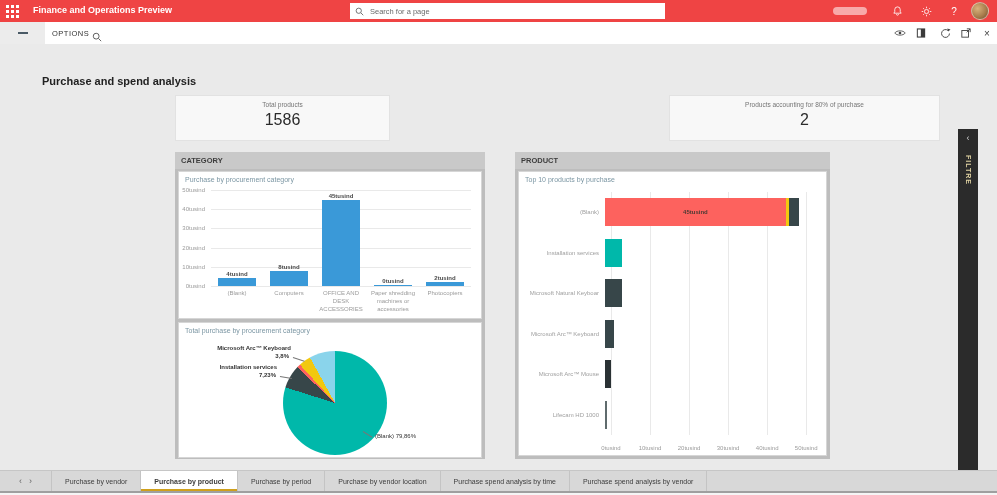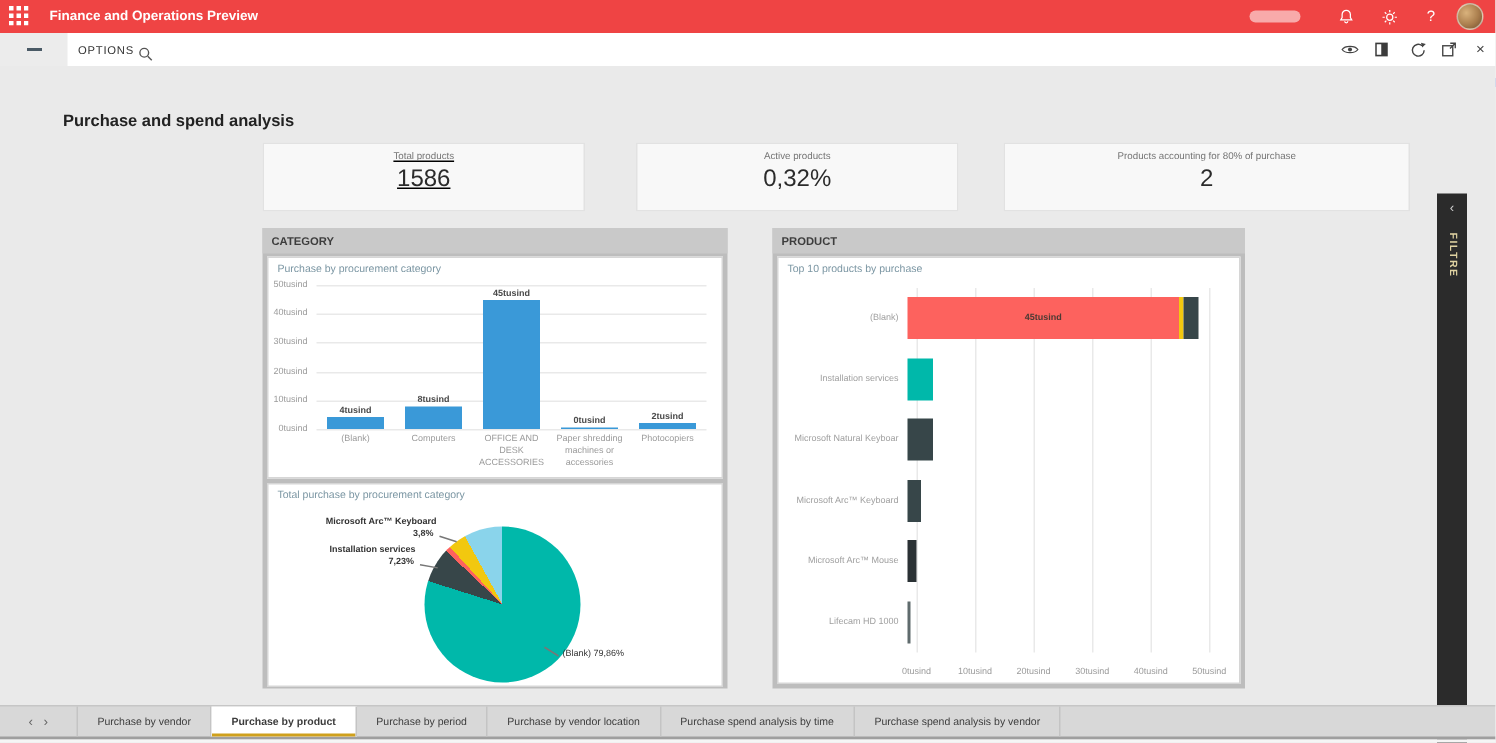--- a/index.html
+++ b/index.html
@@ -104,20 +104,27 @@
         <rect x="0" y="5" width="3" height="3"></rect>
             <rect x="5" y="5" width="3" height="3"></rect>
             <rect x="10" y="5" width="3" height="3"></rect>
         <rect x="0" y="10" width="3" height="3"></rect>
             <rect x="5" y="10" width="3" height="3"></rect>
             <rect x="10" y="10" width="3" height="3"></rect>
       </g>
         </svg>
     </span>
     <span class="app-title">Finance and Operations Preview</span>
+    <div class="searchbox">
+      <svg width="9" height="9" viewBox="0 0 12 12">
+          <circle cx="5" cy="5" r="3.5" fill="none" stroke="#666" stroke-width="1.2"></circle>
+          <path d="M7.8 7.8L11 11" stroke="#666" stroke-width="1.2"></path>
+        </svg>
+      <input value="" placeholder="Search for a page" style="">
+    </div>
     <span class="tenant-blob"></span>
     <span class="tb-ic" style="left:889px;">
       <svg width="11" height="12" viewBox="0 0 16 16">
           <path d="M8 2a4 4 0 0 0-4 4v3l-1.3 2.2h10.6L12 9V6a4 4 0 0 0-4-4z" fill="none" stroke="#fff" stroke-width="1.2"></path>
           <path d="M6.5 12.6a1.5 1.5 0 0 0 3 0" stroke="#fff" stroke-width="1.2" fill="none"></path>
         </svg>
     </span>
     <span class="tb-ic" style="left:918px;">
       <svg width="11" height="11" viewBox="0 0 16 16">
           <g stroke="#fff" stroke-width="1.2" fill="none">
@@ -164,27 +171,23 @@
           <rect x="1" y="3" width="8" height="8" fill="none" stroke="#444" stroke-width="1.1"></rect>
           <path d="M7 1h4v4M11 1L6.8 5.2" stroke="#444" stroke-width="1.1" fill="none"></path>
         </svg>
     </span>
     <span class="cmd-ic" style="left:979px;">×</span>
   </div>
 
   <main class="content">
     <h1 class="page-title">Purchase and spend analysis</h1>
 
-    <div class="kpi" style="left:175px;width:215px;text-decoration:underline;">
+    <div class="kpi" style="left:175px;width:215px;">
       <div class="kpi-label">Total products</div>
       <div class="kpi-value">1586</div>
-    </div>
-    <div class="kpi" style="left:424px;width:215px;">
-      <div class="kpi-label">Active products</div>
-      <div class="kpi-value">0,32%</div>
     </div>
     <div class="kpi" style="left:669px;width:271px;">
       <div class="kpi-label">Products accounting for 80% of purchase</div>
       <div class="kpi-value">2</div>
     </div>
 
     <section class="section" style="left:175px;width:310px;height:307px;">
       <div class="section-header">CATEGORY</div>
 
       <div class="card vchart-card">

